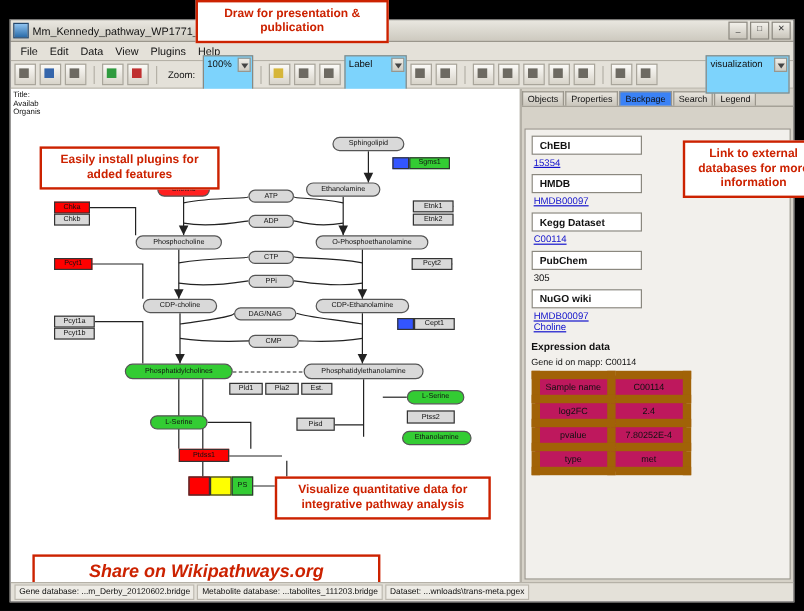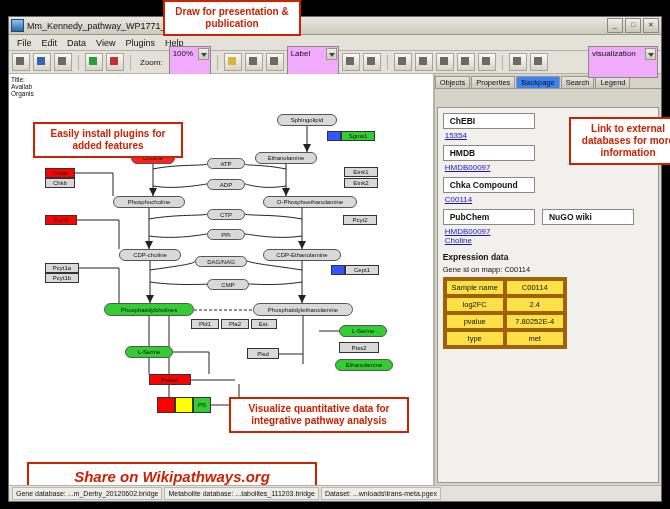--- a/index.html
+++ b/index.html
@@ -91,21 +91,21 @@
   }
   .tbtn.red::after { background: #c03030; }
   .tbtn.green::after { background: #2f9b3f; }
   .tbtn.blue::after { background: #3566ab; }
   .tbtn.yellow::after { background: #d6b63a; }
   .tsep { width: 1px; height: 15px; background: #b5b1a7; margin: 0 3px; }
   .zoomlabel { font-size: 8px; color: #111; margin: 0 3px; }
   .combo {
     height: 32px;
     border: 1px solid #8b887f;
-    background: #f0abfc;
+    background: #7dd3fc;
     font-size: 8px;
     line-height: 14px;
     padding-left: 3px;
     position: relative;
     box-sizing: border-box;
     color: #111;
   }
   .combo .arrow {
     position: absolute; right: 1px; top: 1px;
     width: 11px; height: 12px;
@@ -209,22 +209,22 @@
     margin: 7px 0 3px 5px;
     display: block;
   }
   .gene-line { font-size: 7.5px; margin-left: 5px; display: block; }
   table.exprtab {
     border-collapse: collapse;
     margin: 3px 0 0 5px;
     font-size: 7.5px;
   }
   table.exprtab td {
-    border: 4px solid #a16207;
-    background: #fde047;
+    border: 7px solid #a16207;
+    background: #be185d;
     padding: 1px 4px;
     height: 11px;
     text-align: center;
     min-width: 48px;
   }
   
   .statusbar {
     height: 15px;
     background: #e4e1d9;
     border-top: 1px solid #b5b1a7;
@@ -552,24 +552,25 @@
         <span class="tab">Search</span>
         <span class="tab">Legend</span>
       </div>
       <div class="panel">
         <span class="section-title">ChEBI</span>
         <a class="section-val">15354</a>
 
         <span class="section-title">HMDB</span>
         <a class="section-val">HMDB00097</a>
 
-        <span class="section-title">Chka Compound</span>
+        <span class="section-title">Kegg Dataset</span>
         <a class="section-val">C00114</a>
 
         <span class="section-title">PubChem</span>
+        <span class="section-val plain">305</span>
 
         <span class="section-title">NuGO wiki</span>
         <a class="section-val">HMDB00097</a>
 
         <a class="section-val">Choline</a>
 
         <span class="expr-title">Expression data</span>
         <span class="gene-line">Gene id on mapp: C00114</span>
 
         <table class="exprtab">
@@ -596,14 +597,14 @@
     </div>
   </div>
 
   <div class="statusbar">
     <span class="cell">Gene database: ...m_Derby_20120602.bridge</span>
     <span class="cell">Metabolite database: ...tabolites_111203.bridge</span>
     <span class="cell">Dataset: ...wnloads\trans-meta.pgex</span>
   </div>
 </div>
 
-<div class="callout" style="left:163px; top:0px; width:138px;">Draw for presentation &amp; publication</div>
+<div class="callout" style="left:163px; top:0px; width:161px;">Draw for presentation &amp; publication</div>
 <div class="callout" style="left:569px; top:117px; width:118px;">Link  to external databases  for more information</div>
 
 </body></html>

